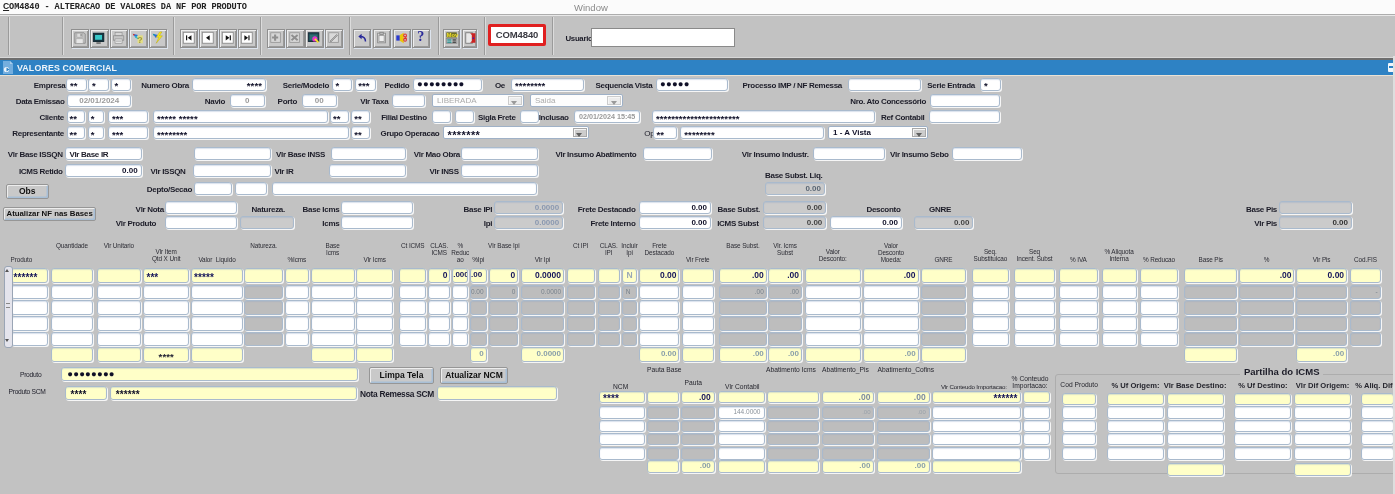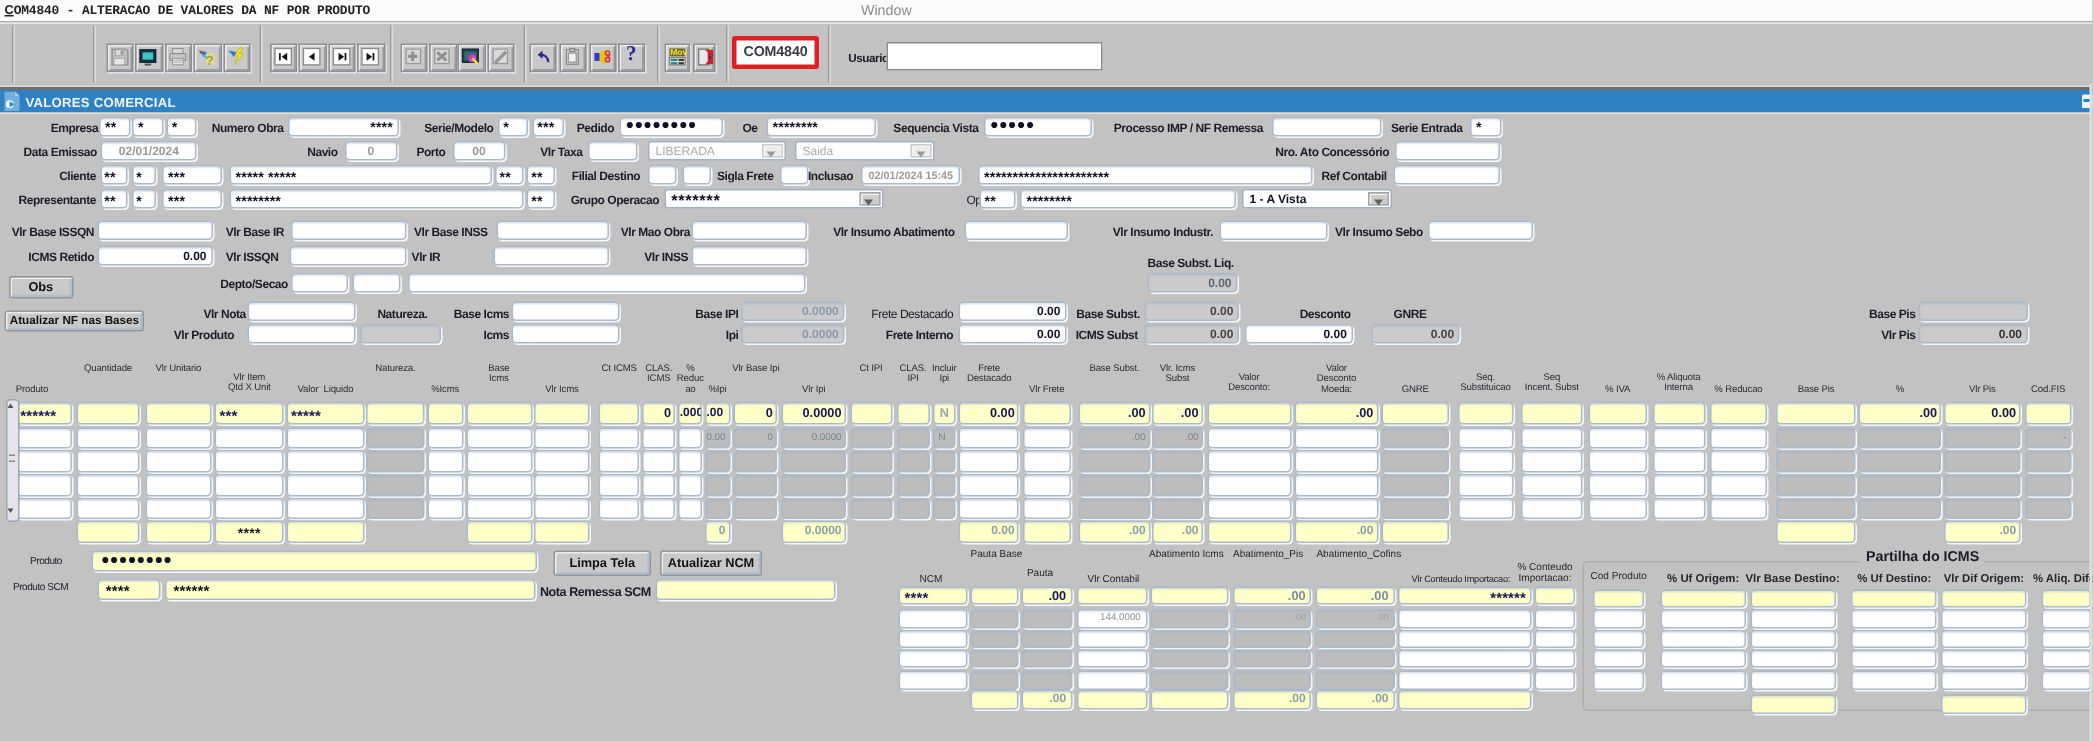--- a/index.html
+++ b/index.html
@@ -238,21 +238,21 @@
       <div style="position:absolute;left:2.5px;top:3.5px;width:0;height:0;border-left:3.5px solid transparent;border-right:3.5px solid transparent;border-top:4px solid #606060;"></div>
     </div></div>
 <div style="left:557px;top:128.5px;width:120px;text-align:right;position:absolute;font-size:8px;font-weight:normal;color:#1c1c28;letter-spacing:-0.3px;white-space:nowrap;">Operacao</div>
 <div style="position:absolute;left:653.4px;top:126px;width:23.3px;height:13px;background:#ffffff;border:1px solid #a9bacd;border-radius:3px;box-sizing:border-box;box-shadow:1px 1px 0 rgba(255,255,255,0.85),inset 0 1px 1px rgba(150,170,200,0.35);font-size:8px;font-weight:bold;color:#101028;line-height:11px;padding:0 2px;text-align:left;white-space:nowrap;overflow:hidden;"><span style="display:inline-block;font-size:9.5px;letter-spacing:0.1px;transform:translateY(2.3px);">**</span></div>
 <div style="position:absolute;left:680.3px;top:126px;width:143.5px;height:13px;background:#ffffff;border:1px solid #a9bacd;border-radius:3px;box-sizing:border-box;box-shadow:1px 1px 0 rgba(255,255,255,0.85),inset 0 1px 1px rgba(150,170,200,0.35);font-size:8px;font-weight:bold;color:#101028;line-height:11px;padding:0 3px;text-align:left;white-space:nowrap;overflow:hidden;"><span style="display:inline-block;font-size:9.5px;letter-spacing:0.1px;transform:translateY(2.3px);">********</span></div>
 <div style="position:absolute;left:828px;top:126px;width:100px;height:13px;background:#ffffff;border:1px solid #9fb1c7;border-radius:2px;box-sizing:border-box;font-size:8px;font-weight:bold;color:#101028;line-height:11px;padding:0 4px;white-space:nowrap;overflow:hidden;">1 - A Vista<div style="position:absolute;right:1px;top:1px;bottom:1px;width:12px;background:#cdcdcd;border:1px solid #a8a8a8;box-shadow:inset 1px 1px 0 #f6f6f6;">
       <div style="position:absolute;left:2.5px;top:3.5px;width:0;height:0;border-left:3.5px solid transparent;border-right:3.5px solid transparent;border-top:4px solid #606060;"></div>
     </div></div>
 <div style="left:-57.3px;top:149.5px;width:120px;text-align:right;position:absolute;font-size:8px;font-weight:bold;color:#1c1c28;letter-spacing:-0.3px;white-space:nowrap;">Vlr Base ISSQN</div>
 <div style="position:absolute;left:65px;top:147px;width:76.7px;height:13px;background:#ffffff;border:1px solid #a9bacd;border-radius:3px;box-sizing:border-box;box-shadow:1px 1px 0 rgba(255,255,255,0.85),inset 0 1px 1px rgba(150,170,200,0.35);font-size:8px;font-weight:bold;color:#101028;line-height:11px;padding:0 3px;text-align:left;white-space:nowrap;overflow:hidden;"></div>
-<div style="left:69.4px;top:149.5px;width:120px;text-align:right;position:absolute;font-size:8px;font-weight:bold;color:#1c1c28;letter-spacing:-0.3px;white-space:nowrap;">Vlr Base IR</div>
+<div style="left:69.4px;top:149.5px;width:120px;text-align:left;position:absolute;font-size:8px;font-weight:bold;color:#1c1c28;letter-spacing:-0.3px;white-space:nowrap;">Vlr Base IR</div>
 <div style="position:absolute;left:194.4px;top:147px;width:76.6px;height:13px;background:#ffffff;border:1px solid #a9bacd;border-radius:3px;box-sizing:border-box;box-shadow:1px 1px 0 rgba(255,255,255,0.85),inset 0 1px 1px rgba(150,170,200,0.35);font-size:8px;font-weight:bold;color:#101028;line-height:11px;padding:0 3px;text-align:left;white-space:nowrap;overflow:hidden;"></div>
 <div style="left:205px;top:149.5px;width:120px;text-align:right;position:absolute;font-size:8px;font-weight:bold;color:#1c1c28;letter-spacing:-0.3px;white-space:nowrap;">Vlr Base INSS</div>
 <div style="position:absolute;left:331.3px;top:147px;width:74.3px;height:13px;background:#ffffff;border:1px solid #a9bacd;border-radius:3px;box-sizing:border-box;box-shadow:1px 1px 0 rgba(255,255,255,0.85),inset 0 1px 1px rgba(150,170,200,0.35);font-size:8px;font-weight:bold;color:#101028;line-height:11px;padding:0 3px;text-align:left;white-space:nowrap;overflow:hidden;"></div>
 <div style="left:340px;top:149.5px;width:120px;text-align:right;position:absolute;font-size:8px;font-weight:bold;color:#1c1c28;letter-spacing:-0.3px;white-space:nowrap;">Vlr Mao Obra</div>
 <div style="position:absolute;left:461.3px;top:147px;width:76.9px;height:13px;background:#ffffff;border:1px solid #a9bacd;border-radius:3px;box-sizing:border-box;box-shadow:1px 1px 0 rgba(255,255,255,0.85),inset 0 1px 1px rgba(150,170,200,0.35);font-size:8px;font-weight:bold;color:#101028;line-height:11px;padding:0 3px;text-align:left;white-space:nowrap;overflow:hidden;"></div>
 <div style="left:516.4px;top:149.5px;width:120px;text-align:right;position:absolute;font-size:8px;font-weight:bold;color:#1c1c28;letter-spacing:-0.3px;white-space:nowrap;">Vlr Insumo Abatimento</div>
 <div style="position:absolute;left:643px;top:147px;width:69.3px;height:13px;background:#ffffff;border:1px solid #a9bacd;border-radius:3px;box-sizing:border-box;box-shadow:1px 1px 0 rgba(255,255,255,0.85),inset 0 1px 1px rgba(150,170,200,0.35);font-size:8px;font-weight:bold;color:#101028;line-height:11px;padding:0 3px;text-align:left;white-space:nowrap;overflow:hidden;"></div>
 <div style="left:688.6px;top:149.5px;width:120px;text-align:right;position:absolute;font-size:8px;font-weight:bold;color:#1c1c28;letter-spacing:-0.3px;white-space:nowrap;">Vlr Insumo Industr.</div>
 <div style="position:absolute;left:813px;top:147px;width:72.4px;height:13px;background:#ffffff;border:1px solid #a9bacd;border-radius:3px;box-sizing:border-box;box-shadow:1px 1px 0 rgba(255,255,255,0.85),inset 0 1px 1px rgba(150,170,200,0.35);font-size:8px;font-weight:bold;color:#101028;line-height:11px;padding:0 3px;text-align:left;white-space:nowrap;overflow:hidden;"></div>
 <div style="left:828.6px;top:149.5px;width:120px;text-align:right;position:absolute;font-size:8px;font-weight:bold;color:#1c1c28;letter-spacing:-0.3px;white-space:nowrap;">Vlr Insumo Sebo</div>
@@ -273,21 +273,21 @@
 <div style="position:absolute;left:272.2px;top:182px;width:264.8px;height:13px;background:#ffffff;border:1px solid #a9bacd;border-radius:3px;box-sizing:border-box;box-shadow:1px 1px 0 rgba(255,255,255,0.85),inset 0 1px 1px rgba(150,170,200,0.35);font-size:8px;font-weight:bold;color:#101028;line-height:11px;padding:0 3px;text-align:left;white-space:nowrap;overflow:hidden;"></div>
 <div style="position:absolute;left:765px;top:182px;width:60px;height:13px;background:#cbcbcb;border:1px solid #a9bacd;border-radius:3px;box-sizing:border-box;box-shadow:1px 1px 0 rgba(255,255,255,0.85),inset 0 1px 1px rgba(150,170,200,0.35);font-size:8px;font-weight:bold;color:#5a6674;line-height:11px;padding:0 3px;text-align:right;white-space:nowrap;overflow:hidden;">0.00</div>
 <div style="position:absolute;left:3.4px;top:206.8px;width:92.5px;height:14.5px;background:#c9c9c9;border:1px solid #969696;border-radius:2px;box-sizing:border-box;box-shadow:inset 1px 1px 0 #ededed,inset -1.5px -1.5px 0 #a8bfd6;font-size:7.8px;font-weight:bold;color:#111;line-height:12.5px;text-align:center;white-space:nowrap;">Atualizar NF nas Bases</div>
 <div style="left:43.9px;top:204.5px;width:120px;text-align:right;position:absolute;font-size:8px;font-weight:bold;color:#1c1c28;letter-spacing:-0.3px;white-space:nowrap;">Vlr Nota</div>
 <div style="position:absolute;left:164.5px;top:201px;width:72.3px;height:13px;background:#ffffff;border:1px solid #a9bacd;border-radius:3px;box-sizing:border-box;box-shadow:1px 1px 0 rgba(255,255,255,0.85),inset 0 1px 1px rgba(150,170,200,0.35);font-size:8px;font-weight:bold;color:#101028;line-height:11px;padding:0 3px;text-align:left;white-space:nowrap;overflow:hidden;"></div>
 <div style="left:251.6px;top:204.5px;width:40px;text-align:left;position:absolute;font-size:8px;font-weight:bold;color:#1c1c28;letter-spacing:-0.3px;white-space:nowrap;">Natureza.</div>
 <div style="left:219.4px;top:204.5px;width:120px;text-align:right;position:absolute;font-size:8px;font-weight:bold;color:#1c1c28;letter-spacing:-0.3px;white-space:nowrap;">Base Icms</div>
 <div style="position:absolute;left:340.6px;top:201px;width:72.9px;height:13px;background:#ffffff;border:1px solid #a9bacd;border-radius:3px;box-sizing:border-box;box-shadow:1px 1px 0 rgba(255,255,255,0.85),inset 0 1px 1px rgba(150,170,200,0.35);font-size:8px;font-weight:bold;color:#101028;line-height:11px;padding:0 3px;text-align:left;white-space:nowrap;overflow:hidden;"></div>
 <div style="left:372.3px;top:204.5px;width:120px;text-align:right;position:absolute;font-size:8px;font-weight:bold;color:#1c1c28;letter-spacing:-0.3px;white-space:nowrap;">Base IPI</div>
 <div style="position:absolute;left:493.5px;top:201px;width:69.7px;height:13px;background:#cbcbcb;border:1px solid #a9bacd;border-radius:3px;box-sizing:border-box;box-shadow:1px 1px 0 rgba(255,255,255,0.85),inset 0 1px 1px rgba(150,170,200,0.35);font-size:8px;font-weight:bold;color:#8a98b0;line-height:11px;padding:0 3px;text-align:right;white-space:nowrap;overflow:hidden;">0.0000</div>
-<div style="left:515.5px;top:204.5px;width:120px;text-align:right;position:absolute;font-size:8px;font-weight:normal;color:#1c1c28;letter-spacing:-0.3px;white-space:nowrap;">Frete Destacado</div>
+<div style="left:515.5px;top:204.5px;width:120px;text-align:right;position:absolute;font-size:8px;font-weight:bold;color:#1c1c28;letter-spacing:-0.3px;white-space:nowrap;">Frete Destacado</div>
 <div style="position:absolute;left:639.4px;top:201px;width:71.6px;height:13px;background:#ffffff;border:1px solid #a9bacd;border-radius:3px;box-sizing:border-box;box-shadow:1px 1px 0 rgba(255,255,255,0.85),inset 0 1px 1px rgba(150,170,200,0.35);font-size:8px;font-weight:bold;color:#101028;line-height:11px;padding:0 3px;text-align:right;white-space:nowrap;overflow:hidden;">0.00</div>
 <div style="left:640px;top:204.5px;width:120px;text-align:right;position:absolute;font-size:8px;font-weight:bold;color:#1c1c28;letter-spacing:-0.3px;white-space:nowrap;">Base Subst.</div>
 <div style="position:absolute;left:762.6px;top:201px;width:63.7px;height:13px;background:#cbcbcb;border:1px solid #a9bacd;border-radius:3px;box-sizing:border-box;box-shadow:1px 1px 0 rgba(255,255,255,0.85),inset 0 1px 1px rgba(150,170,200,0.35);font-size:8px;font-weight:bold;color:#444;line-height:11px;padding:0 3px;text-align:right;white-space:nowrap;overflow:hidden;">0.00</div>
 <div style="left:780.5px;top:204.5px;width:120px;text-align:right;position:absolute;font-size:8px;font-weight:bold;color:#1c1c28;letter-spacing:-0.3px;white-space:nowrap;">Desconto</div>
 <div style="left:831px;top:204.5px;width:120px;text-align:right;position:absolute;font-size:8px;font-weight:bold;color:#1c1c28;letter-spacing:-0.3px;white-space:nowrap;">GNRE</div>
 <div style="left:1157px;top:204.5px;width:120px;text-align:right;position:absolute;font-size:8px;font-weight:bold;color:#1c1c28;letter-spacing:-0.3px;white-space:nowrap;">Base Pis</div>
 <div style="position:absolute;left:1279px;top:201px;width:73px;height:13px;background:#cbcbcb;border:1px solid #a9bacd;border-radius:3px;box-sizing:border-box;box-shadow:1px 1px 0 rgba(255,255,255,0.85),inset 0 1px 1px rgba(150,170,200,0.35);font-size:8px;font-weight:bold;color:#555;line-height:11px;padding:0 3px;text-align:left;white-space:nowrap;overflow:hidden;"></div>
 <div style="left:36.1px;top:218.5px;width:120px;text-align:right;position:absolute;font-size:8px;font-weight:bold;color:#1c1c28;letter-spacing:-0.3px;white-space:nowrap;">Vlr Produto</div>
 <div style="position:absolute;left:164.5px;top:216px;width:72.3px;height:13px;background:#ffffff;border:1px solid #a9bacd;border-radius:3px;box-sizing:border-box;box-shadow:1px 1px 0 rgba(255,255,255,0.85),inset 0 1px 1px rgba(150,170,200,0.35);font-size:8px;font-weight:bold;color:#101028;line-height:11px;padding:0 3px;text-align:left;white-space:nowrap;overflow:hidden;"></div>
 <div style="position:absolute;left:240px;top:216px;width:54.2px;height:13px;background:#cbcbcb;border:1px solid #a9bacd;border-radius:3px;box-sizing:border-box;box-shadow:1px 1px 0 rgba(255,255,255,0.85),inset 0 1px 1px rgba(150,170,200,0.35);font-size:8px;font-weight:bold;color:#555;line-height:11px;padding:0 3px;text-align:left;white-space:nowrap;overflow:hidden;"></div>

